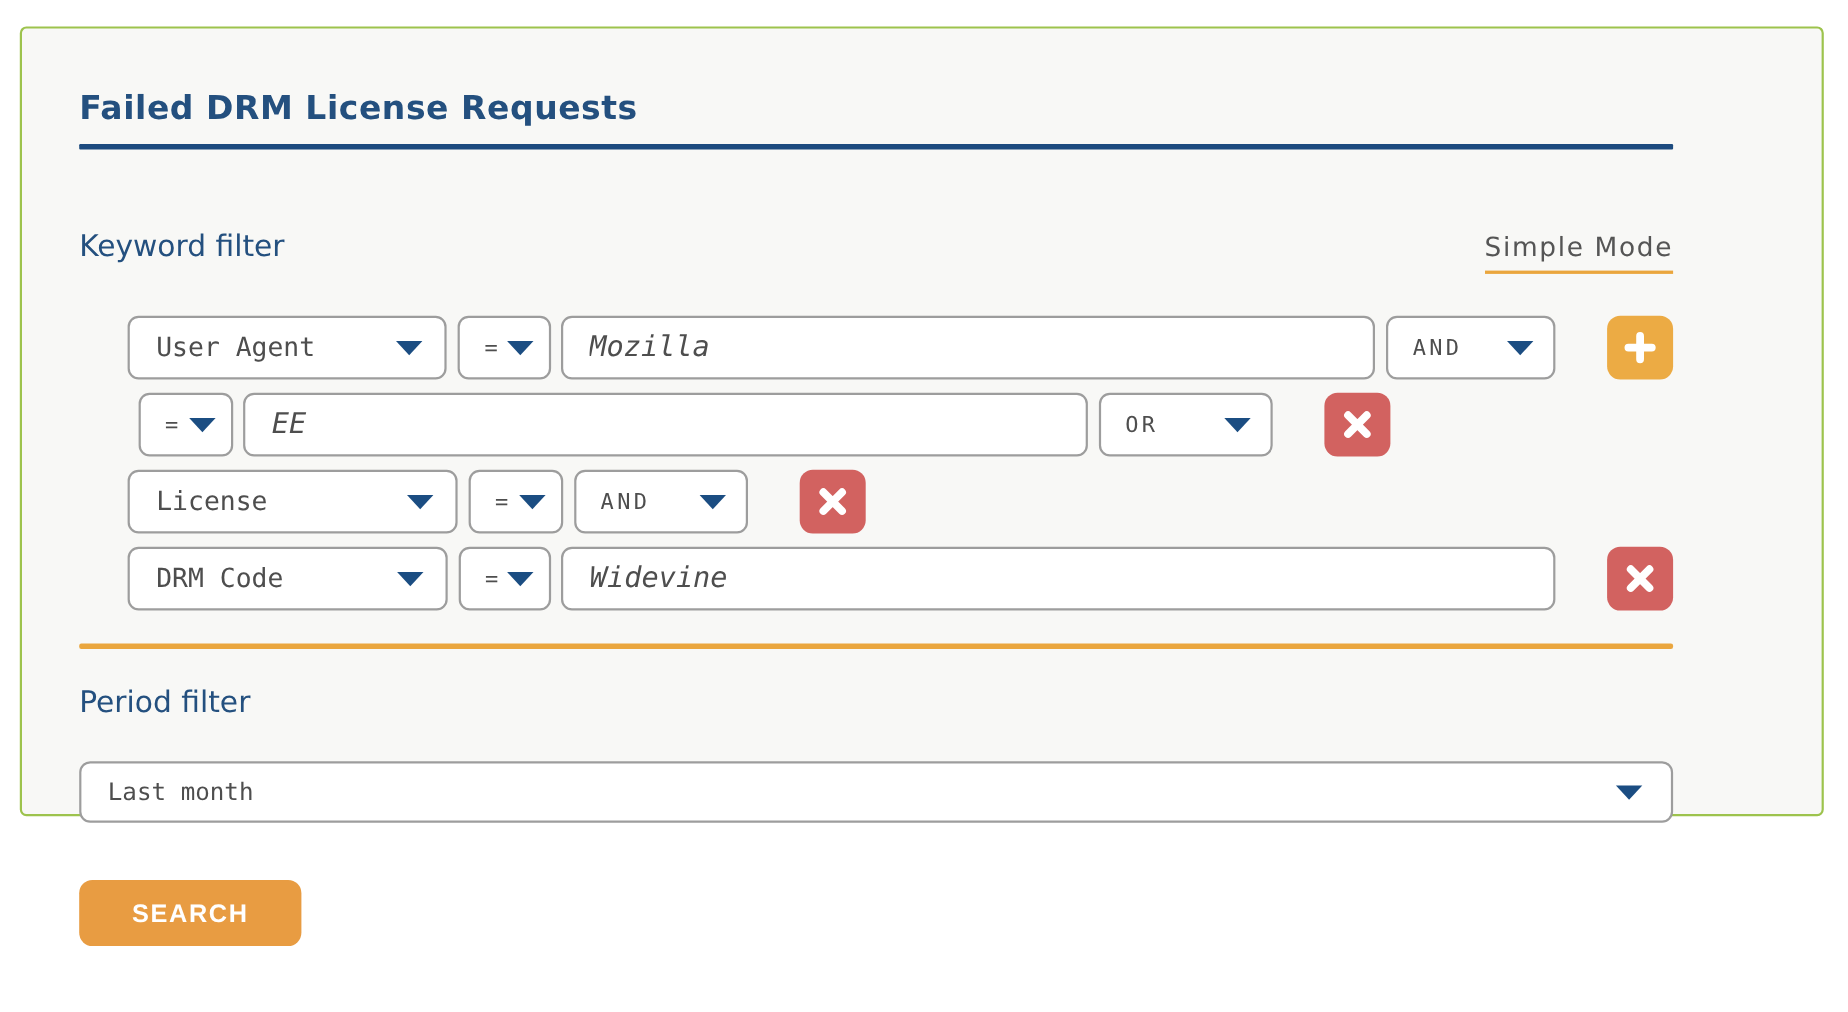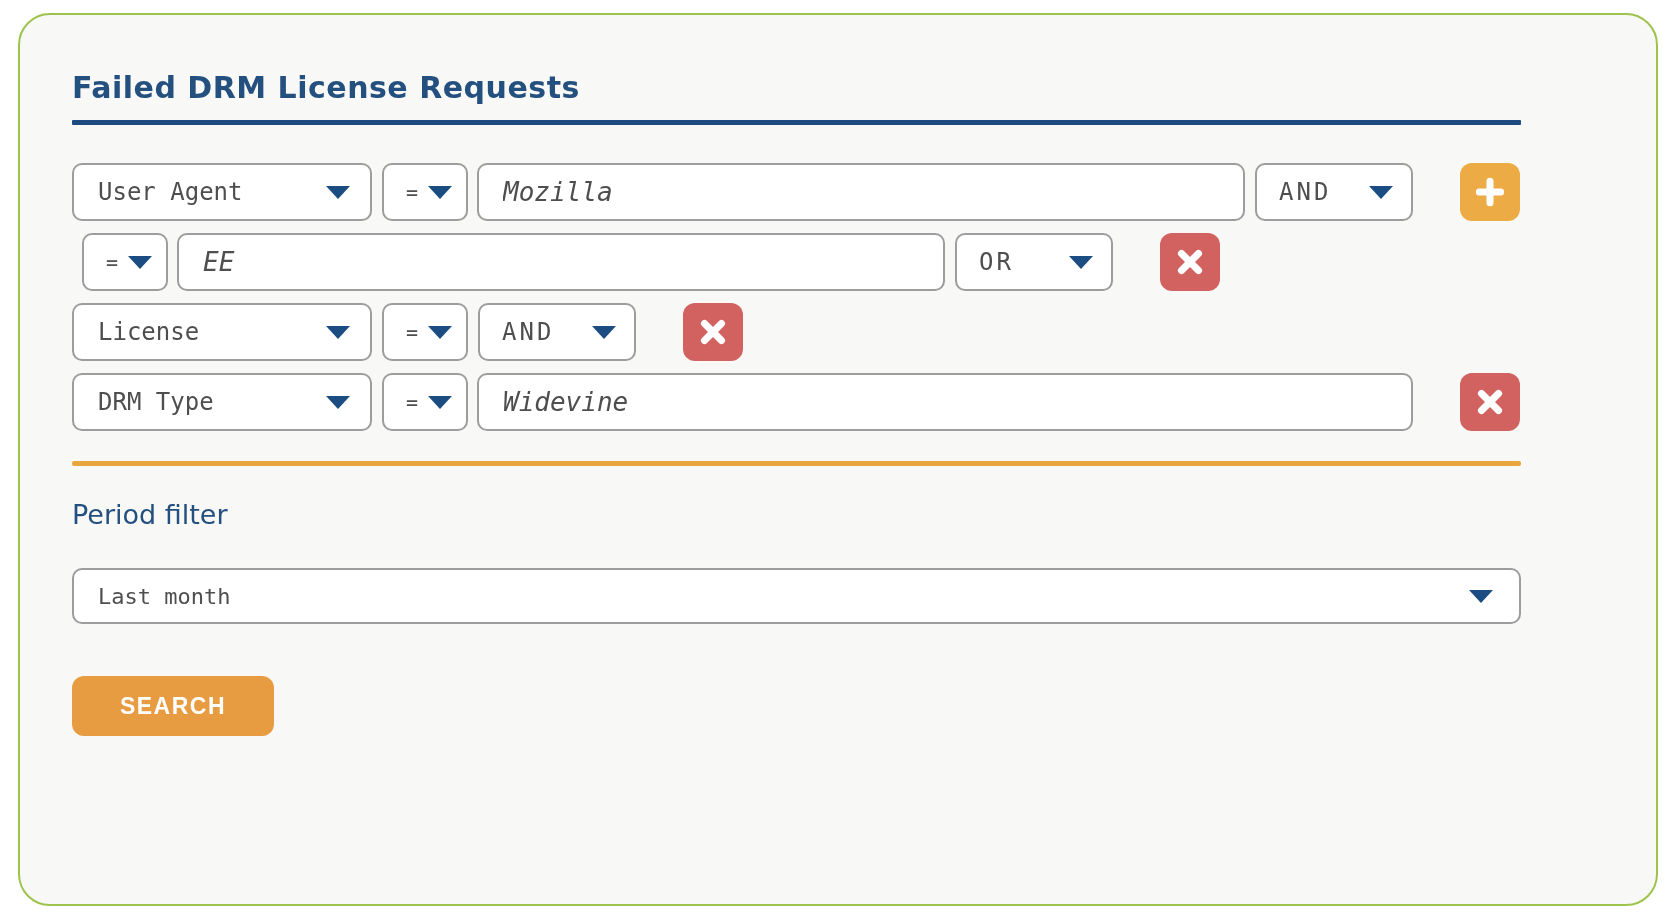--- a/index.html
+++ b/index.html
@@ -4,25 +4,25 @@
 <style>
   * { box-sizing: border-box; margin: 0; padding: 0; }
   html, body {
     width: 1680px; height: 920px;
     background: #ffffff;
     font-family: "DejaVu Sans", sans-serif;
     overflow: hidden;
   }
   .card {
     position: absolute;
-    left: 18px; top: 13px;
-    width: 1640px; height: 893px;
+    left: 18px; top: 24px;
+    width: 1640px; height: 718px;
     background: #f8f8f6;
     border: 2px solid #9dc34d;
-    border-radius: 32px;
+    border-radius: 6px;
     padding: 54px 135px 0 52px;
   }
   .panel-title {
     font-size: 30px;
     font-weight: bold;
     color: #24507f;
     letter-spacing: 0.5px;
     line-height: 38px;
   }
   .title-rule {
@@ -51,20 +51,21 @@
     border-bottom: 3px solid #eaa63e;
     padding-bottom: 7px;
     cursor: pointer;
   }
   .rows { margin-top: 38px; }
   .filter-row {
     display: flex;
     align-items: stretch;
     height: 58px;
     margin-bottom: 12px;
+    margin-left: 44px;
   }
   .box {
     background: #ffffff;
     border: 2px solid #9d9d9d;
     border-radius: 10px;
     display: flex;
     align-items: center;
     font-family: "DejaVu Sans Mono", monospace;
     color: #4e4e4e;
   }
@@ -76,21 +77,21 @@
     border: 2px solid #9d9d9d;
     border-radius: 10px;
     font-family: "DejaVu Sans Mono", monospace;
     font-size: 26px;
     color: #4e4e4e;
     padding: 0 20px 0 24px;
     outline: none;
     font-style: italic;
   }
   .value-input.wide { width: 936px; }
-  .logic-select { width: 158px; margin-left: 10px; padding: 0 18px 0 22px; font-size: 24px; letter-spacing: 3px; cursor: pointer; }
+  .logic-select { width: 158px; margin-left: 10px; padding: 0 18px 0 22px; font-size: 20px; letter-spacing: 3px; cursor: pointer; }
   .caret {
     width: 0; height: 0;
     border-left: 12px solid transparent;
     border-right: 12px solid transparent;
     border-top: 13px solid #1b4d82;
     margin-left: auto;
     flex: none;
   }
   .action-btn {
     width: 60px; height: 58px;
@@ -136,20 +137,24 @@
   }
 </style>
 </head>
 <body>
 
 <div class="card">
 
   <h1 class="panel-title">Failed DRM License Requests</h1>
   <div class="title-rule"></div>
 
+  <div class="section-header">
+    <h2 class="section-heading">Keyword filter</h2>
+    <a class="simple-mode">Simple Mode</a>
+  </div>
 
   <div class="rows">
 
     <div class="filter-row">
       <div class="box field-select">
         <span>User Agent</span>
         <span class="caret"></span>
       </div>
       <div class="box op-select">
         <span>=</span>
@@ -199,21 +204,21 @@
       </div>
       <button class="action-btn remove">
         <svg viewBox="0 0 24 24">
           <path d="M6 6l12 12M18 6L6 18" stroke="#ffffff" stroke-width="5" stroke-linecap="round" fill="none"></path>
         </svg>
       </button>
     </div>
 
     <div class="filter-row">
       <div class="box field-select">
-        <span>DRM Type</span>
+        <span>DRM Code</span>
         <span class="caret"></span>
       </div>
       <div class="box op-select">
         <span>=</span>
         <span class="caret"></span>
       </div>
       <input class="value-input wide" value="Widevine" style="">
       <button class="action-btn remove">
         <svg viewBox="0 0 24 24">
           <path d="M6 6l12 12M18 6L6 18" stroke="#ffffff" stroke-width="5" stroke-linecap="round" fill="none"></path>

